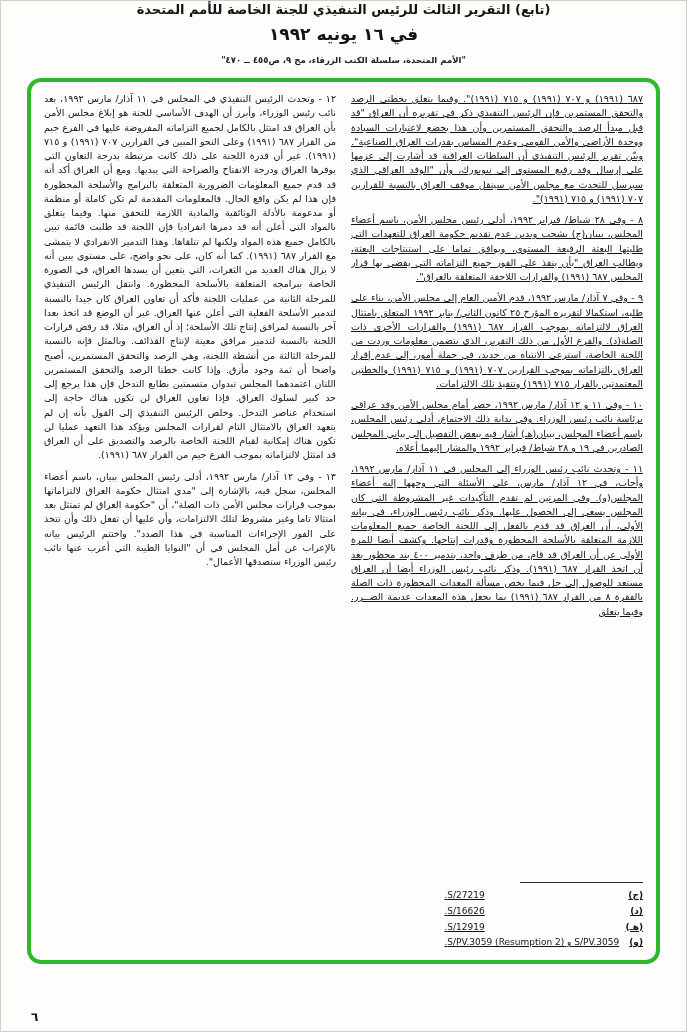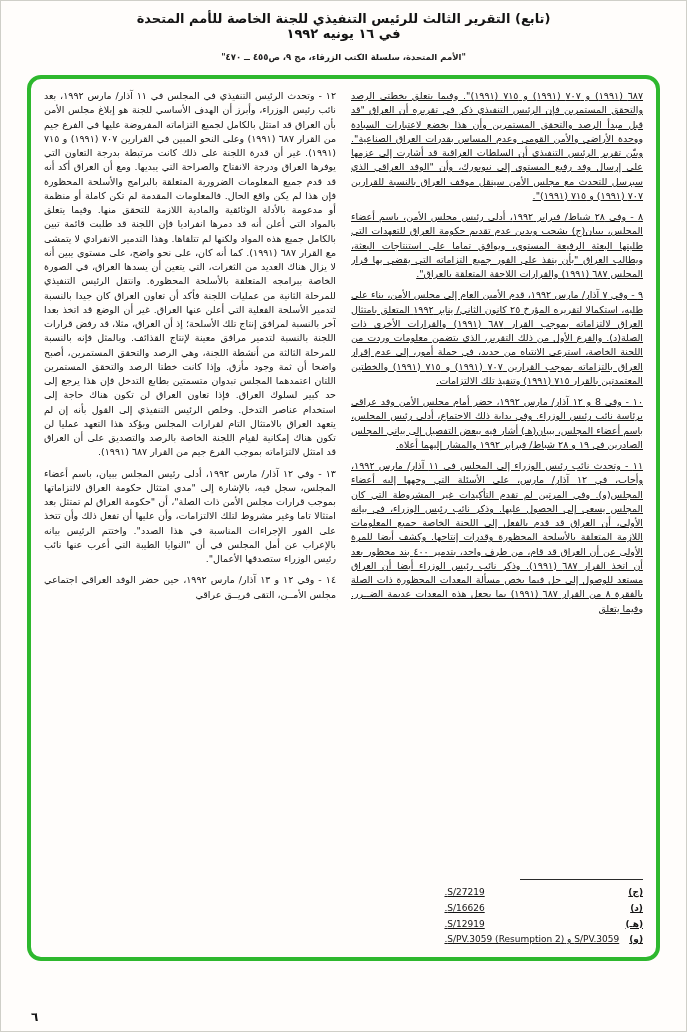--- a/index.html
+++ b/index.html
@@ -10,23 +10,23 @@
     color: #141414;
     overflow: hidden;
   }
   .page {
     position: relative;
     width: 687px; height: 1032px;
     background: #fffdfb;
     border: 1px solid #cfcfc8;
     direction: rtl;
   }
-  .doc-header { text-align: center; padding-top: 10px; }
+  .doc-header { text-align: center; padding-top: 1px; }
   .doc-header .h1 { font-size: 13px; font-weight: bold; letter-spacing: .2px; }
-  .doc-header .h2 { font-size: 13px; font-weight: bold; }
+  .doc-header .h2 { font-size: 17px; font-weight: bold; margin-top: 7px; }
   .doc-header .h3 { font-size: 8.5px; font-weight: bold; margin-top: 11px; color: #222; }
   .green-box {
     margin: 13px 26px 0 26px;
     height: 886px;
     border: 4px solid #2eb82e;
     border-radius: 14px;
     padding: 10px 13px 9px 13px;
     overflow: hidden;
     background: #fffdfb;
   }
@@ -68,21 +68,21 @@
   </header>
 
   <section class="green-box">
     <div class="cols">
 
       <div class="col col-right">
         <div class="col-body">
           <p class="para">٦٨٧ (١٩٩١) و ٧٠٧ (١٩٩١) و ٧١٥ (١٩٩١)". وفيما يتعلق بخطتي الرصد والتحقق المستمرين فإن الرئيس التنفيذي ذكر في تقريره أن العراق "قد قبل مبدأ الرصد والتحقق المستمرين وأن هذا يخضع لاعتبارات السيادة ووحدة الأراضي والأمن القومي وعدم المساس بقدرات العراق الصناعية". وبيّن تقرير الرئيس التنفيذي أن السلطات العراقية قد أشارت إلى عزمها على إرسال وفد رفيع المستوى إلى نيويورك، وأن "الوفد العراقي الذي سيرسل للتحدث مع مجلس الأمن سينقل موقف العراق بالنسبة للقرارين ٧٠٧ (١٩٩١) و ٧١٥ (١٩٩١)".</p>
           <p class="para">٨ - وفي ٢٨ شباط/ فبراير ١٩٩٢، أدلى رئيس مجلس الأمن، باسم أعضاء المجلس، ببيان(ج) يشجب ويدين عدم تقديم حكومة العراق للتعهدات التي طلبتها البعثة الرفيعة المستوى، ويوافق تماما على استنتاجات البعثة، ويطالب العراق "بأن ينفذ على الفور جميع التزاماته التي يقضي بها قرار المجلس ٦٨٧ (١٩٩١) والقرارات اللاحقة المتعلقة بالعراق".</p>
           <p class="para">٩ - وفي ٧ آذار/ مارس ١٩٩٢، قدم الأمين العام إلى مجلس الأمن، بناء على طلبه، استكمالا لتقريره المؤرخ ٢٥ كانون الثاني/ يناير ١٩٩٢ المتعلق بامتثال العراق لالتزاماته بموجب القرار ٦٨٧ (١٩٩١) والقرارات الأخرى ذات الصلة(د). والفرع الأول من ذلك التقرير، الذي يتضمن معلومات وردت من اللجنة الخاصة، استرعى الانتباه من جديد، في جملة أمور، إلى عدم إقرار العراق بالتزاماته بموجب القرارين ٧٠٧ (١٩٩١) و ٧١٥ (١٩٩١) والخطتين المعتمدتين بالقرار ٧١٥ (١٩٩١) وتنفيذ تلك الالتزامات.</p>
-          <p class="para">١٠ - وفي 8 و ١٢ آذار/ مارس ١٩٩٢، حضر أمام مجلس الأمن وفد عراقي برئاسة نائب رئيس الوزراء. وفي بداية ذلك الاجتماع، أدلى رئيس المجلس، باسم أعضاء المجلس، ببيان(هـ) أشار فيه ببعض التفصيل إلى بياني المجلس الصادرين في ١٩ و ٢٨ شباط/ فبراير ١٩٩٢ والمشار إليهما أعلاه.</p>
+          <p class="para">١٠ - وفي ١١ و ١٢ آذار/ مارس ١٩٩٢، حضر أمام مجلس الأمن وفد عراقي برئاسة نائب رئيس الوزراء. وفي بداية ذلك الاجتماع، أدلى رئيس المجلس، باسم أعضاء المجلس، ببيان(هـ) أشار فيه ببعض التفصيل إلى بياني المجلس الصادرين في ١٩ و ٢٨ شباط/ فبراير ١٩٩٢ والمشار إليهما أعلاه.</p>
           <p class="para">١١ - وتحدث نائب رئيس الوزراء إلى المجلس في ١١ آذار/ مارس ١٩٩٢، وأجاب، في ١٢ آذار/ مارس، على الأسئلة التي وجهها إليه أعضاء المجلس(و). وفي المرتين لم تقدم التأكيدات غير المشروطة التي كان المجلس يسعى إلى الحصول عليها. وذكر نائب رئيس الوزراء، في بيانه الأولي، أن العراق قد قدم بالفعل إلى اللجنة الخاصة جميع المعلومات اللازمة المتعلقة بالأسلحة المحظورة وقدرات إنتاجها. وكشف أيضا للمرة الأولى عن أن العراق قد قام، من طرف واحد، بتدمير ٤٠٠ بند محظور بعد أن اتخذ القرار ٦٨٧ (١٩٩١). وذكر نائب رئيس الوزراء أيضا أن العراق مستعد للوصول إلى حل فيما يخص مسألة المعدات المحظورة ذات الصلة بالفقرة ٨ من القرار ٦٨٧ (١٩٩١) بما يجعل هذه المعدات عديمة الضــرر. وفيما يتعلق</p>
         </div>
         <div class="footnotes">
           <div class="fn-rule"></div>
           <div class="fn-row">
             <span class="fn-marker">(ج)</span>
             <span class="fn-symbol">S/27219.</span>
           </div>
           <div class="fn-row">
             <span class="fn-marker">(د)</span>
@@ -96,21 +96,20 @@
             <span class="fn-marker">(و)</span>
             <span class="fn-symbol">S/PV.3059 و S/PV.3059 (Resumption 2).</span>
           </div>
         </div>
       </div>
 
       <div class="col col-left">
         <div class="col-body">
           <p class="para">١٢ - وتحدث الرئيس التنفيذي في المجلس في ١١ آذار/ مارس ١٩٩٢، بعد نائب رئيس الوزراء، وأبرز أن الهدف الأساسي للجنة هو إبلاغ مجلس الأمن بأن العراق قد امتثل بالكامل لجميع التزاماته المفروضة عليها في الفرع جيم من القرار ٦٨٧ (١٩٩١) وعلى النحو المبين في القرارين ٧٠٧ (١٩٩١) و ٧١٥ (١٩٩١). غير أن قدرة اللجنة على ذلك كانت مرتبطة بدرجة التعاون التي يوفرها العراق ودرجة الانفتاح والصراحة التي يبديها. ومع أن العراق أكد أنه قد قدم جميع المعلومات الضرورية المتعلقة بالبرامج والأسلحة المحظورة فإن هذا لم يكن واقع الحال. فالمعلومات المقدمة لم تكن كاملة أو منظمة أو مدعومة بالأدلة الوثائقية والمادية اللازمة للتحقق منها. وفيما يتعلق بالمواد التي أعلن أنه قد دمرها انفراديا فإن اللجنة قد طلبت قائمة تبين بالكامل جميع هذه المواد ولكنها لم تتلقاها. وهذا التدمير الانفرادي لا يتمشى مع القرار ٦٨٧ (١٩٩١). كما أنه كان، على نحو واضح، على مستوى يبين أنه لا يزال هناك العديد من الثغرات، التي يتعين أن يسدها العراق، في الصورة الخاصة ببرامجه المتعلقة بالأسلحة المحظورة. وانتقل الرئيس التنفيذي للمرحلة الثانية من عمليات اللجنة فأكد أن تعاون العراق كان جيدا بالنسبة لتدمير الأسلحة الفعلية التي أعلن عنها العراق. غير أن الوضع قد اتخذ بعدا آخر بالنسبة لمرافق إنتاج تلك الأسلحة؛ إذ أن العراق، مثلا، قد رفض قرارات اللجنة بالنسبة لتدمير مرافق معينة لإنتاج القذائف. وبالمثل فإنه بالنسبة للمرحلة الثالثة من أنشطة اللجنة، وهي الرصد والتحقق المستمرين، أصبح واضحا أن ثمة وجود مأزق. وإذا كانت خطتا الرصد والتحقق المستمرين اللتان اعتمدهما المجلس تبدوان متسمتين بطابع التدخل فإن هذا يرجع إلى حد كبير لسلوك العراق. فإذا تعاون العراق لن تكون هناك حاجة إلى استخدام عناصر التدخل. وخلص الرئيس التنفيذي إلى القول بأنه إن لم يتعهد العراق بالامتثال التام لقرارات المجلس ويؤكد هذا التعهد عمليا لن تكون هناك إمكانية لقيام اللجنة الخاصة بالرصد والتصديق على أن العراق قد امتثل لالتزاماته بموجب الفرع جيم من القرار ٦٨٧ (١٩٩١).</p>
           <p class="para">١٣ - وفي ١٢ آذار/ مارس ١٩٩٢، أدلى رئيس المجلس ببيان، باسم أعضاء المجلس، سجل فيه، بالإشارة إلى "مدى امتثال حكومة العراق لالتزاماتها بموجب قرارات مجلس الأمن ذات الصلة"، أن "حكومة العراق لم تمتثل بعد امتثالا تاما وغير مشروط لتلك الالتزامات، وأن عليها أن تفعل ذلك وأن تتخذ على الفور الإجراءات المناسبة في هذا الصدد". واختتم الرئيس بيانه بالإعراب عن أمل المجلس في أن "النوايا الطيبة التي أعرب عنها نائب رئيس الوزراء ستصدقها الأعمال".</p>
-          <p class="para">١٤ - وفي ١٢ و ١٣ آذار/ مارس ١٩٩٢، حين حضر الوفد العراقي اجتماعي مجلس الأمــن، التقى فريــق عراقي</p>
         </div>
       </div>
 
     </div>
   </section>
 
   <div class="page-number">٦</div>
 
 </div>
 

